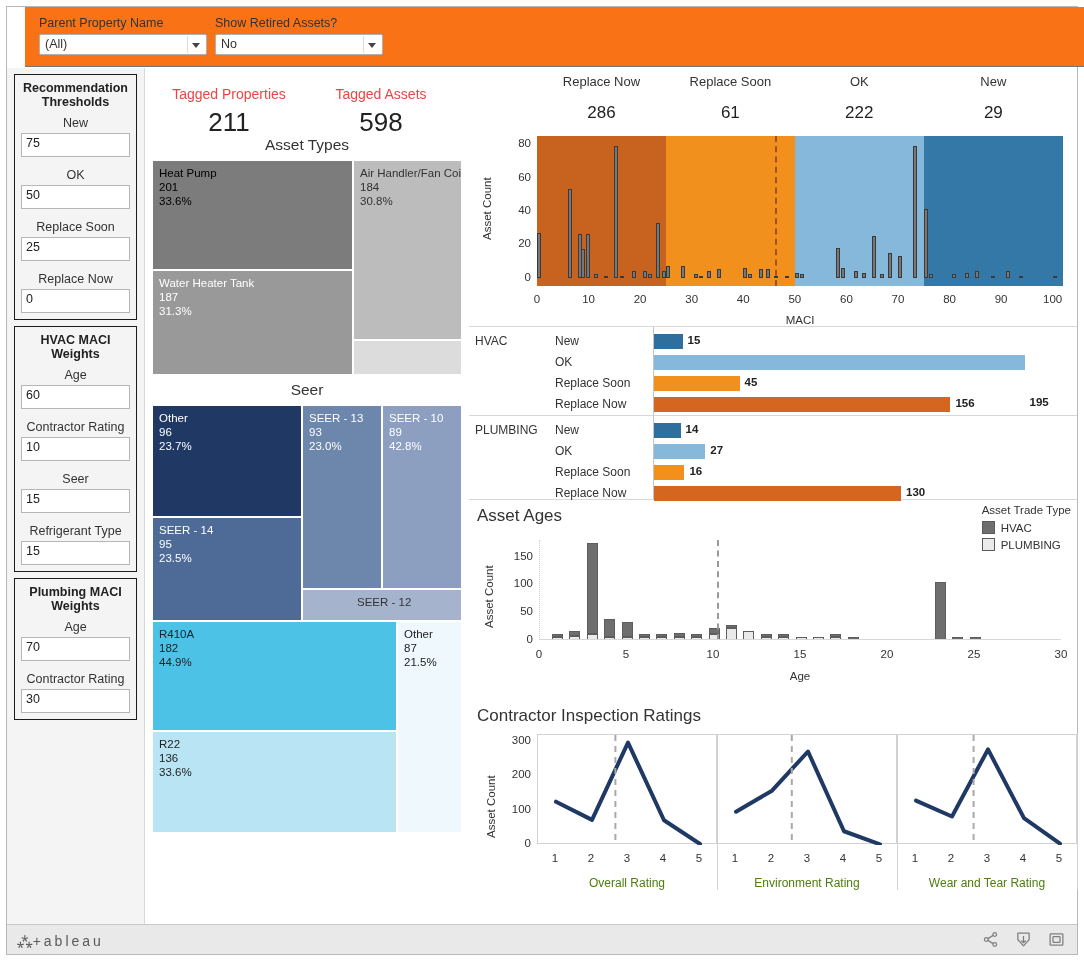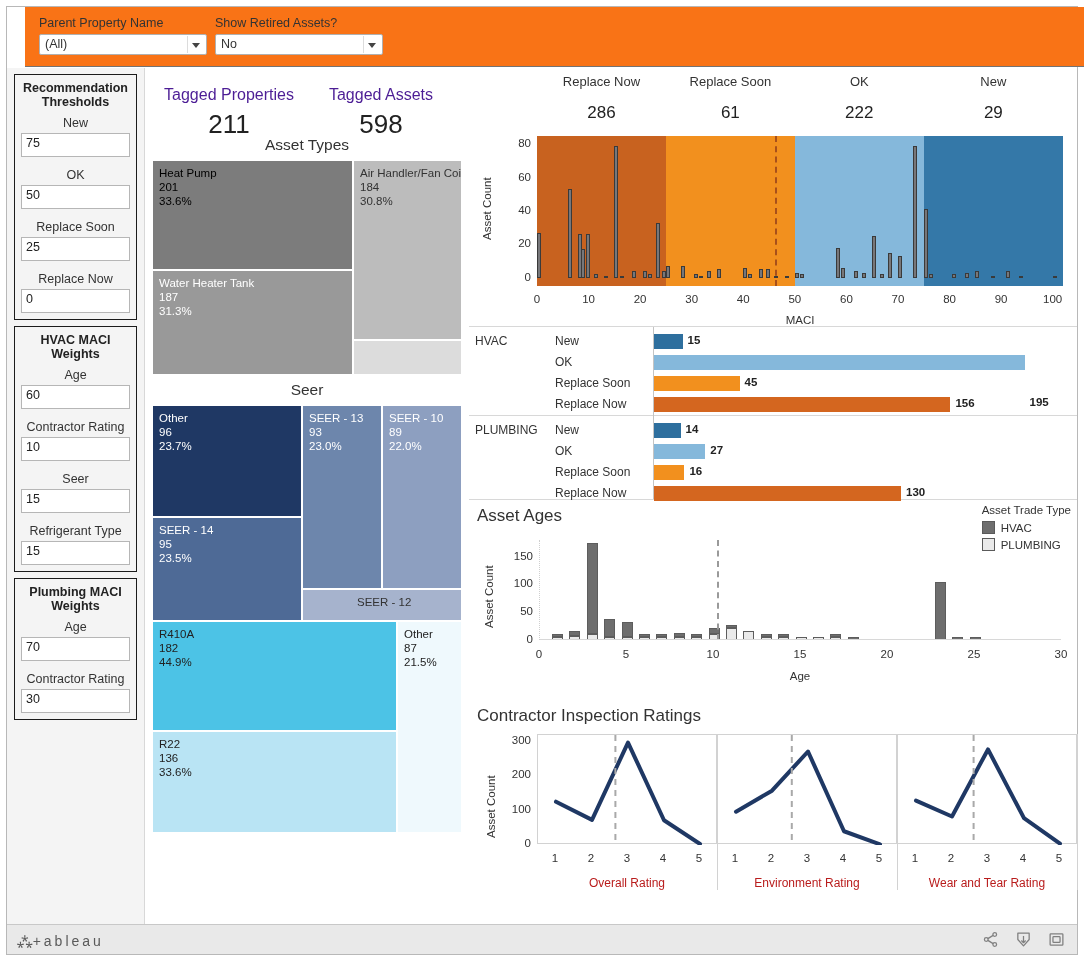--- a/index.html
+++ b/index.html
@@ -55,21 +55,21 @@
   .field-label { text-align:center; font-size:12.5px; color:#333; padding:5px 0 3px 0; }
   .field-input {
     background:#fff; border:1px solid #b6b6b6; height:24px;
     font-size:12.5px; color:#222; line-height:18px; padding-left:4px;
   }
 
   
   .midcol { position:absolute; left:139px; top:61px; width:322px; bottom:30px; background:#fff; }
   .kpi-row { position:relative; height:62px; }
   .kpi { position:absolute; text-align:center; }
-  .kpi-label { font-size:16px; color:#4c1d95; }
+  .kpi-label { font-size:14px; color:#ef4444; }
   .kpi-value { font-size:26px; color:#222; margin-top:5px; }
   .tm-title { text-align:center; font-size:15.5px; color:#333; padding:6px 0 6px 0; }
   .treemap { position:relative; margin:0 6px; }
   .cell { position:absolute; overflow:hidden; border:1px solid #ffffff; }
   .cell .ctext { padding:5px 0 0 6px; font-size:11.5px; line-height:14px; }
   .cell .ctext div { white-space:nowrap; }
 
   
   .rightcol { position:absolute; left:462px; top:61px; right:0; bottom:30px; background:#fff; }
 
@@ -109,21 +109,21 @@
   .legend .litem { display:flex; align-items:center; margin-bottom:4px; }
   .legend .sw { width:13px; height:13px; border:1px solid #5a5a5a; margin-right:6px; }
 
   
   .ages-plot { position:absolute; }
   .abar { position:absolute; bottom:0; border:1px solid #5d5d5d; }
   .dash { position:absolute; top:0; bottom:0; width:0; border-left:2px dashed #9a9a9a; }
 
   
   .rpanel { position:absolute; border:1px solid #d2d2d2; }
-  .rcap { position:absolute; font-size:12px; color:#b91c1c; text-align:center; }
+  .rcap { position:absolute; font-size:12px; color:#4d7c0f; text-align:center; }
 
   
   .footer {
     position:absolute; left:0; right:0; bottom:0; height:30px;
     background:#e9e9e9; border-top:1px solid #c8c8c8;
   }
   .tableau-logo {
     position:absolute; left:10px; top:6px;
     font-size:14px; letter-spacing:3px; color:#5a5a5a;
   }
@@ -261,21 +261,21 @@
             <div class="ctext">
               <div>SEER - 13</div>
               <div>93</div>
               <div>23.0%</div>
             </div>
           </div>
           <div class="cell" style="left:230px;top:0px;width:80px;height:184px;background:#8d9fc0;color:#ffffff;">
             <div class="ctext">
               <div>SEER - 10</div>
               <div>89</div>
-              <div>22.0%</div>
+              <div>42.8%</div>
             </div>
           </div>
           <div class="cell" style="left:150px;top:184px;width:160px;height:32px;background:#a6b3cd;color:#333333;padding-left:48px;">
             <div class="ctext">
               <div>SEER - 12</div>
             </div>
           </div>
         </div>
         <div class="treemap" style="height:212px;">
           <div class="cell" style="left:0px;top:0px;width:245px;height:110px;background:#4cc3e6;color:#222222;">

